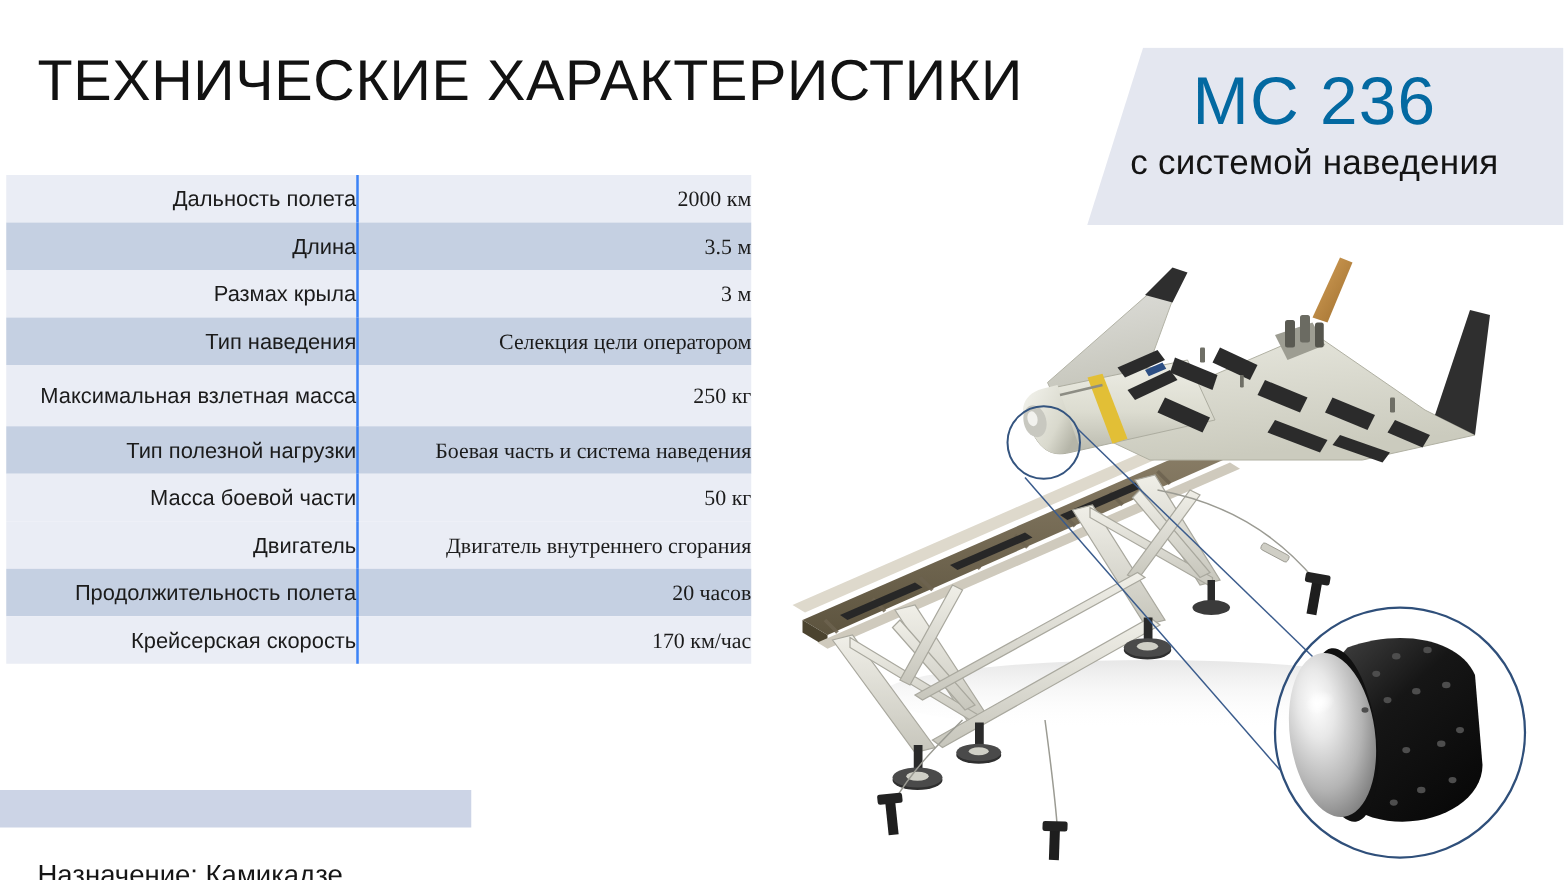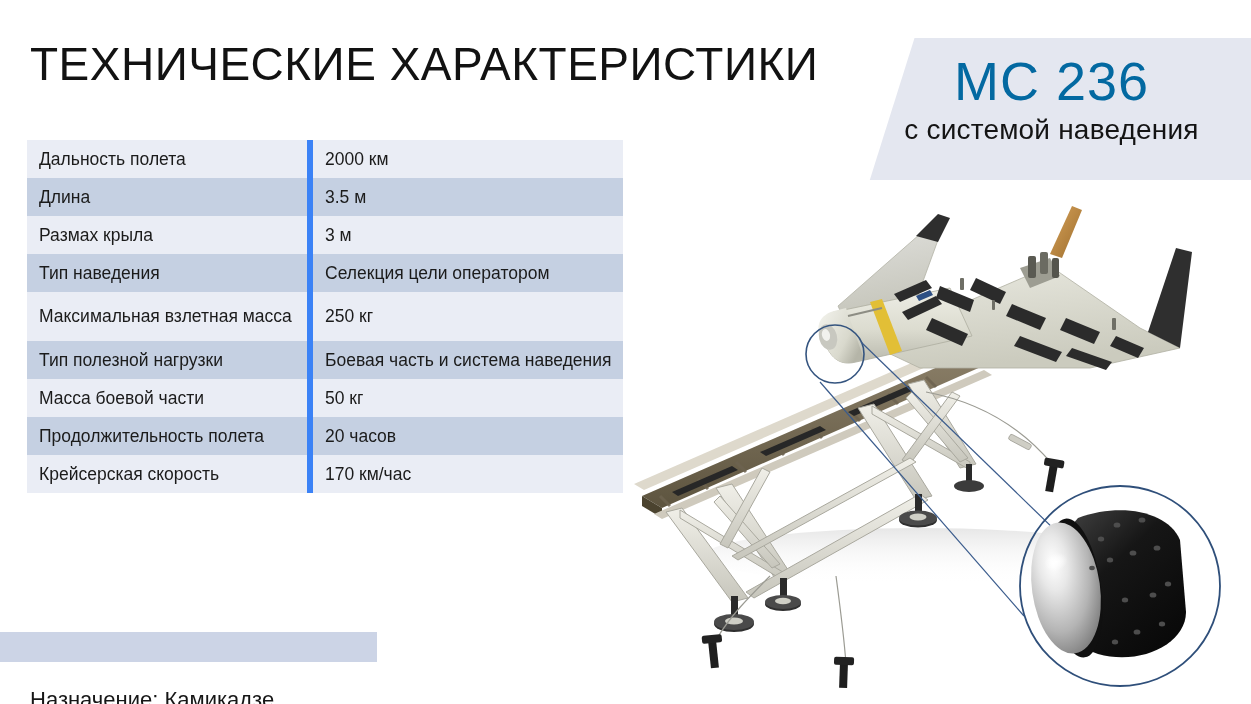--- a/index.html
+++ b/index.html
@@ -60,39 +60,41 @@
   #model-subtitle {
     margin-top: 4px;
     font-size: 28px;
     color: #141414;
     letter-spacing: 0.2px;
   }
 
   
   #spec-table {
     position: absolute;
-    left: 27px;
+    left: 5px;
     top: 124px;
     width: 596px;
     border-collapse: collapse;
     table-layout: fixed;
+    text-align: right;
   }
   #spec-table tr { height: 38px; }
   #spec-table tr.tall { height: 49px; }
   #spec-table td {
     padding: 0 0 0 12px;
     font-size: 17.5px;
     color: #1b1b1b;
     vertical-align: middle;
     border: none;
     line-height: 1.2;
   }
   #spec-table td.spec-name { width: 268px; }
   #spec-table td.spec-value {
-    border-left: 6px solid #3b82f6;
+    border-left: 2px solid #3b82f6;
+    font-family: Liberation Serif, serif;
   }
   #spec-table tr.row-light td { background: #eaedf5; }
   #spec-table tr.row-dark  td { background: #c5d0e2; }
 
   
   #table-footer-bar {
     position: absolute;
     left: 0px;
     top: 616px;
     width: 377px;
@@ -156,20 +158,24 @@
         <td class="spec-name">Максимальная взлетная масса</td>
         <td class="spec-value">250 кг</td>
       </tr>
       <tr class="row-dark">
         <td class="spec-name">Тип полезной нагрузки</td>
         <td class="spec-value">Боевая часть и система наведения</td>
       </tr>
       <tr class="row-light">
         <td class="spec-name">Масса боевой части</td>
         <td class="spec-value">50 кг</td>
+      </tr>
+      <tr class="row-light">
+        <td class="spec-name">Двигатель</td>
+        <td class="spec-value">Двигатель внутреннего сгорания</td>
       </tr>
       <tr class="row-dark">
         <td class="spec-name">Продолжительность полета</td>
         <td class="spec-value">20 часов</td>
       </tr>
       <tr class="row-light">
         <td class="spec-name">Крейсерская скорость</td>
         <td class="spec-value">170 км/час</td>
       </tr>
     </tbody>

